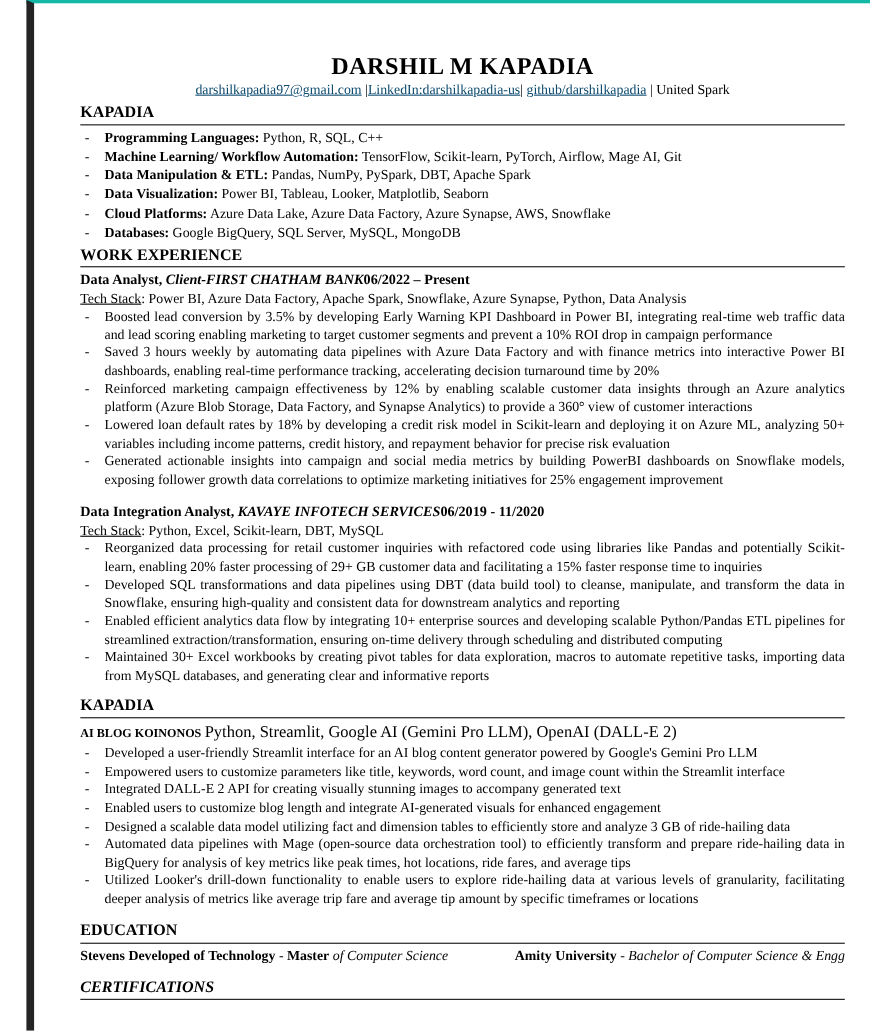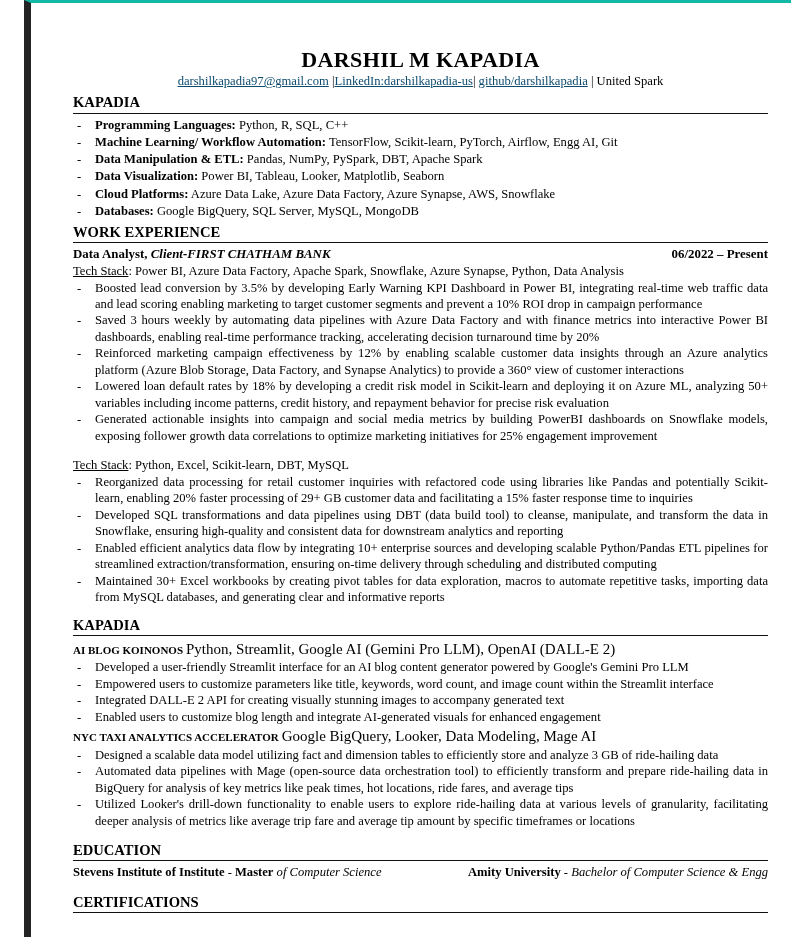--- a/index.html
+++ b/index.html
@@ -89,21 +89,20 @@
 
   
   .skills .brow { line-height: 1.37; }
   .skill-label { font-weight: bold; }
 
   
   .job { margin-top: 2px; }
   .job + .job { margin-top: 13px; }
   .job-head {
     display: flex;
-    justify-content: space-between;
     align-items: baseline;
     font-size: 12.9px;
     line-height: 1.3;
   }
   .job-role { font-weight: bold; }
   .job-company { font-weight: bold; font-style: italic; }
   .job-date { font-weight: bold; white-space: nowrap; }
   .stack {
     font-size: 12.6px;
     line-height: 1.3;
@@ -153,21 +152,21 @@
     <div class="section">
       <div class="section-title">KAPADIA</div>
       <div class="rule"></div>
       <ul class="blist skills" id="skills-list">
           <li class="brow">
             <span class="bullet">-</span>
             <span class="btext"><span class="skill-label">Programming Languages:</span><span> Python, R, SQL, C++</span></span>
           </li>
           <li class="brow">
             <span class="bullet">-</span>
-            <span class="btext"><span class="skill-label">Machine Learning/ Workflow Automation:</span><span> TensorFlow, Scikit-learn, PyTorch, Airflow, Engg AI, Git</span></span>
+            <span class="btext"><span class="skill-label">Machine Learning/ Workflow Automation:</span><span> TensorFlow, Scikit-learn, PyTorch, Airflow, Mage AI, Git</span></span>
           </li>
           <li class="brow">
             <span class="bullet">-</span>
             <span class="btext"><span class="skill-label">Data Manipulation &amp; ETL:</span><span> Pandas, NumPy, PySpark, DBT, Apache Spark</span></span>
           </li>
           <li class="brow">
             <span class="bullet">-</span>
             <span class="btext"><span class="skill-label">Data Visualization:</span><span> Power BI, Tableau, Looker, Matplotlib, Seaborn</span></span>
           </li>
           <li class="brow">
@@ -208,20 +207,24 @@
                 <span class="bullet">-</span>
                 <span class="btext"><span>Lowered loan default rates by 18% by developing a credit risk model in Scikit-learn and deploying it on Azure ML, analyzing 50+ variables including income patterns, credit history, and repayment behavior for precise risk evaluation</span></span>
               </li>
               <li class="brow">
                 <span class="bullet">-</span>
                 <span class="btext"><span>Generated actionable insights into campaign and social media metrics by building PowerBI dashboards on Snowflake models, exposing follower growth data correlations to optimize marketing initiatives for 25% engagement improvement</span></span>
               </li>
             </ul>
           </div>
           <div class="job">
+            <div class="job-head">
+              <div><span class="job-role">Data Integration Analyst, </span><span class="job-company">KAVAYE INFOTECH SERVICES</span></div>
+              <span class="job-date">06/2019 - 11/2020</span>
+            </div>
             <div class="stack"><span class="stack-label">Tech Stack</span><span>: Python, Excel, Scikit-learn, DBT, MySQL</span></div>
             <ul class="blist justify">
               <li class="brow">
                 <span class="bullet">-</span>
                 <span class="btext"><span>Reorganized data processing for retail customer inquiries with refactored code using libraries like Pandas and potentially Scikit-learn, enabling 20% faster processing of 29+ GB customer data and facilitating a 15% faster response time to inquiries</span></span>
               </li>
               <li class="brow">
                 <span class="bullet">-</span>
                 <span class="btext"><span>Developed SQL transformations and data pipelines using DBT (data build tool) to cleanse, manipulate, and transform the data in Snowflake, ensuring high-quality and consistent data for downstream analytics and reporting</span></span>
               </li>
@@ -257,21 +260,20 @@
                 <span class="bullet">-</span>
                 <span class="btext"><span>Integrated DALL-E 2 API for creating visually stunning images to accompany generated text</span></span>
               </li>
               <li class="brow">
                 <span class="bullet">-</span>
                 <span class="btext"><span>Enabled users to customize blog length and integrate AI-generated visuals for enhanced engagement</span></span>
               </li>
             </ul>
           </div>
           <div class="project">
-            <div class="proj-head"><span class="proj-name">NYC TAXI ANALYTICS ACCELERATOR</span><span class="proj-stack">Google BigQuery, Looker, Data Modeling, Mage AI</span></div>
             <ul class="blist justify">
               <li class="brow">
                 <span class="bullet">-</span>
                 <span class="btext"><span>Designed a scalable data model utilizing fact and dimension tables to efficiently store and analyze 3 GB of ride-hailing data</span></span>
               </li>
               <li class="brow">
                 <span class="bullet">-</span>
                 <span class="btext"><span>Automated data pipelines with Mage (open-source data orchestration tool) to efficiently transform and prepare ride-hailing data in BigQuery for analysis of key metrics like peak times, hot locations, ride fares, and average tips</span></span>
               </li>
               <li class="brow">
@@ -280,25 +282,25 @@
               </li>
             </ul>
           </div>
         </div>
     </div>
 
     <div class="section" style="margin-top:11px;">
       <div class="section-title">EDUCATION</div>
       <div class="rule"></div>
       <div class="edu-row" id="education-row">
-          <div class="edu-col left"><span class="edu-school">Stevens Institute of Institute</span><span> - </span><span class="edu-degree-type">Master</span><span class="edu-field"> of Computer Science</span></div>
+          <div class="edu-col left"><span class="edu-school">Stevens Developed of Technology</span><span> - </span><span class="edu-degree-type">Master</span><span class="edu-field"> of Computer Science</span></div>
           <div class="edu-col"><span class="edu-school">Amity University</span><span> - </span><span class="edu-field">Bachelor of Computer Science &amp; Engg</span></div>
         </div>
     </div>
 
-    <div class="section" style="margin-top:11px;">
+    <div class="section" style="margin-top:11px;font-style:italic;">
       <div class="section-title">CERTIFICATIONS</div>
       <div class="rule"></div>
 
     </div>
 
   </div>
 </div>
 
 </body></html>

